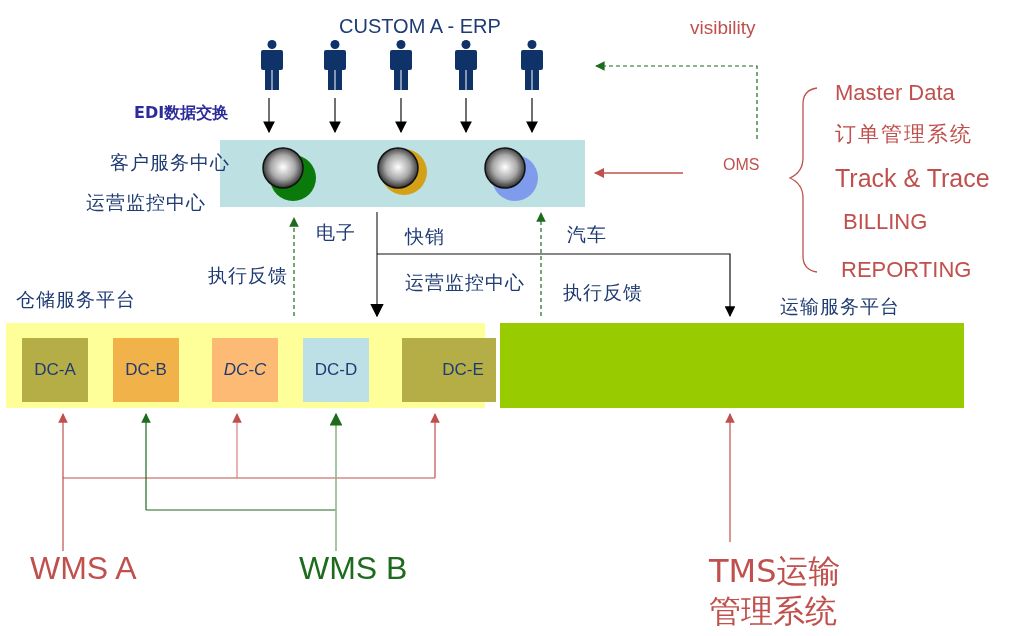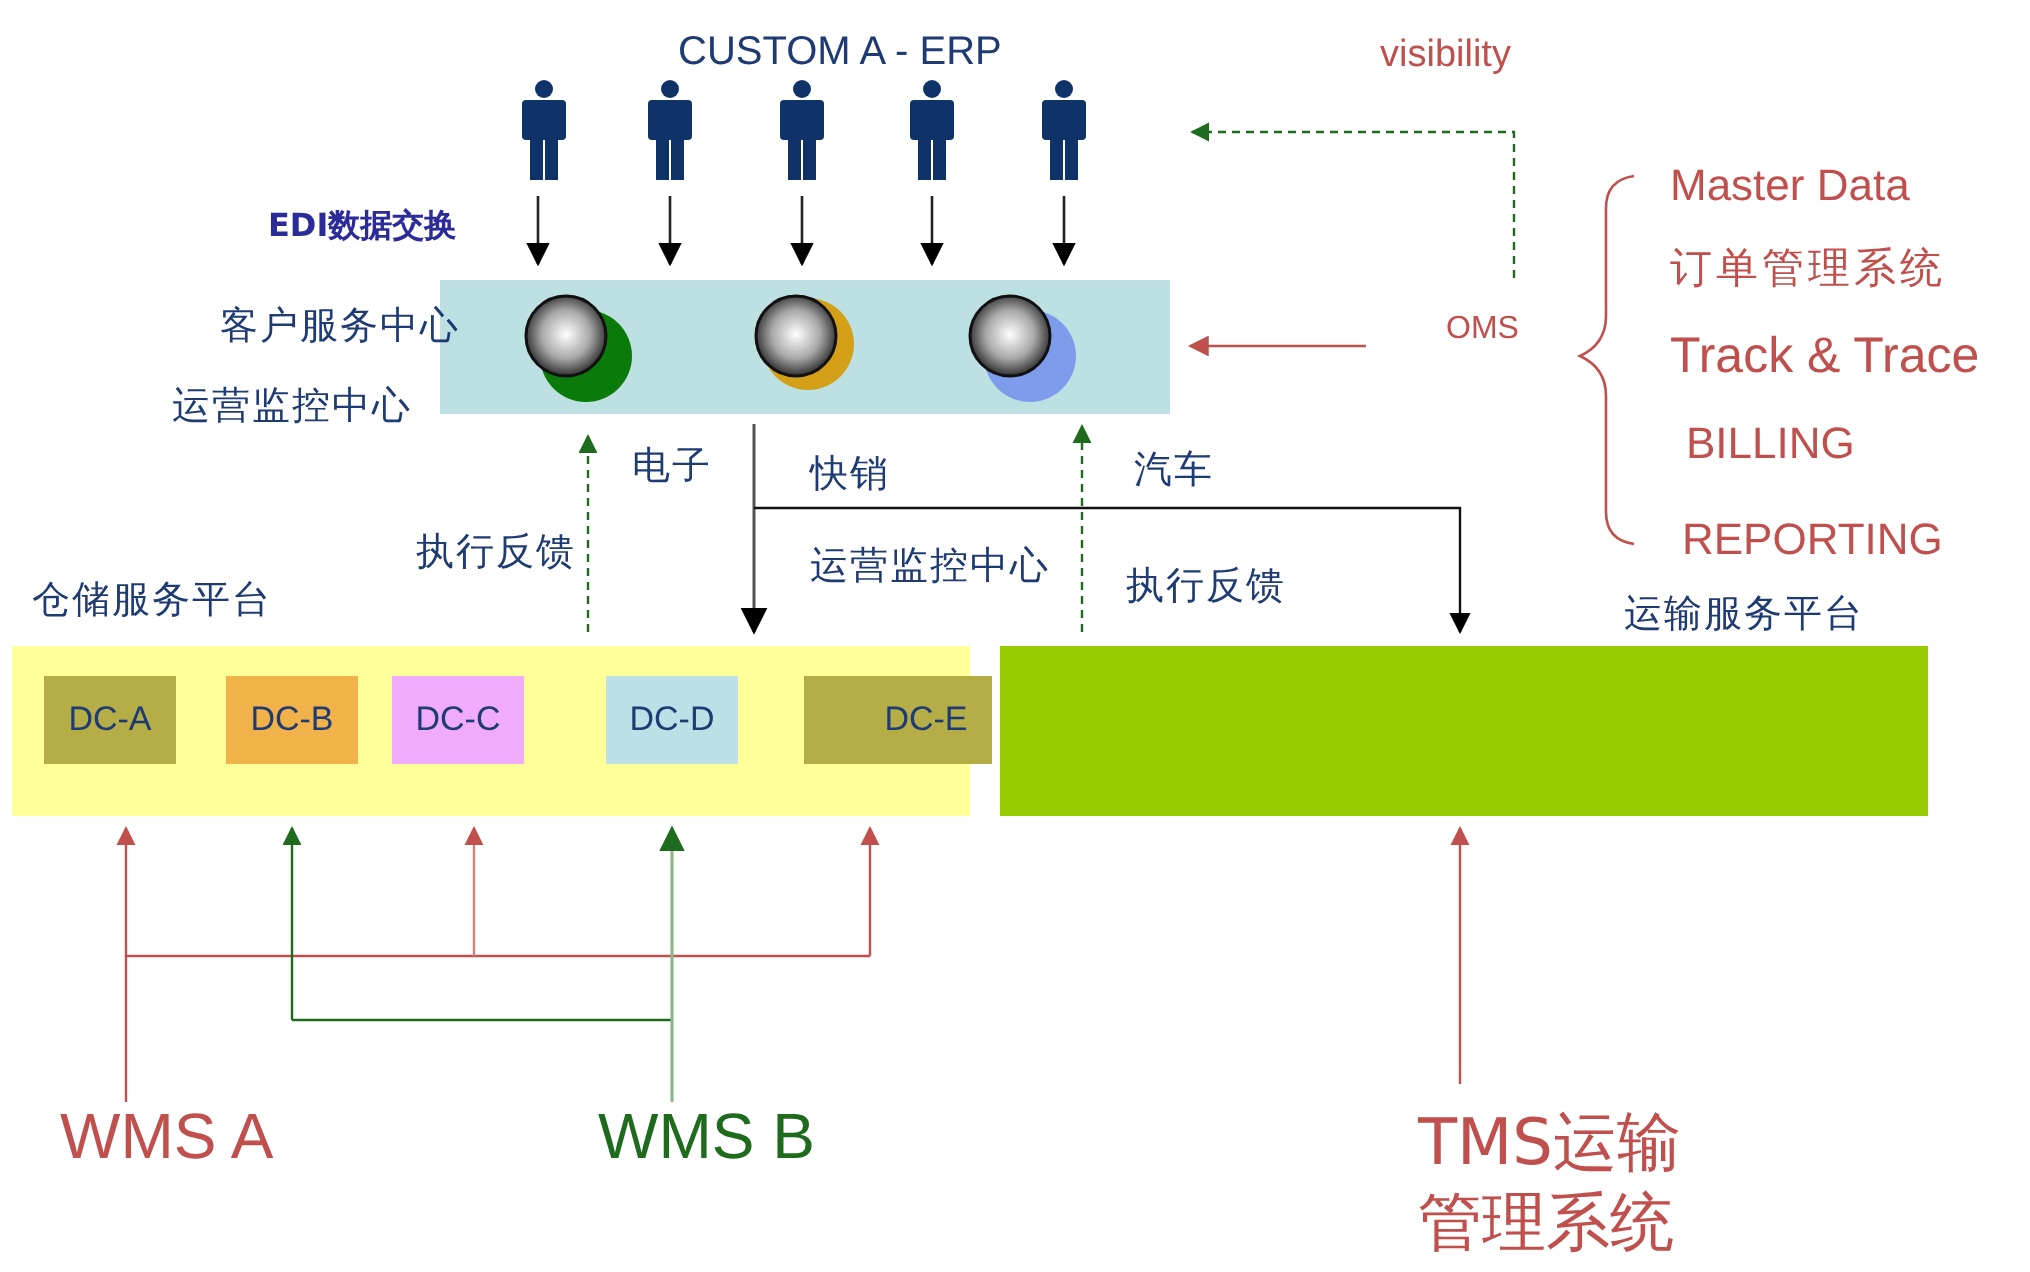--- a/index.html
+++ b/index.html
@@ -5,21 +5,21 @@
   html,body{margin:0;padding:0;background:#fff;}
   #canvas{position:relative;width:1015px;height:636px;overflow:hidden;background:#fff;font-family:"Liberation Sans","DejaVu Sans",sans-serif;}
   .abs{position:absolute;white-space:nowrap;}
   .t-navy{color:#1f3b73;}
   .t-red{color:#c0504d;}
   .t-green{color:#1e6b1e;}
   .lbl{font-size:19px;color:#1f3b73;}
   .cjk{font-family:"DejaVu Sans",sans-serif;letter-spacing:1px;}
   #overlay{position:absolute;left:0;top:0;width:1015px;height:636px;pointer-events:none;}
   .box{position:absolute;}
-  .dc{position:absolute;width:66px;height:44px;display:flex;align-items:center;justify-content:center;font-size:17px;color:#1f3b73;}
+  .dc{position:absolute;width:66px;height:64px;display:flex;align-items:center;justify-content:center;font-size:17px;color:#1f3b73;}
   .person{position:absolute;width:22px;height:50px;}
   .ball{position:absolute;}
 </style>
 </head>
 <body>
 
 <div id="canvas">
 
   <div class="abs t-navy" style="left:339px;top:15px;font-size:20px;">CUSTOM A - ERP</div>
 
@@ -117,32 +117,32 @@
 
   <div class="abs lbl cjk" style="left:16px;top:287px;">仓储服务平台</div>
   <div class="box" style="left:6px;top:323px;width:479px;height:85px;background:#ffff99;"></div>
   <div id="dcs">
       <div class="dc" style="left: 22px; top: 338px; background: rgb(181, 173, 69);">
         <span>DC-A</span>
       </div>
       <div class="dc" style="left: 113px; top: 338px; background: rgb(242, 178, 74);">
         <span>DC-B</span>
       </div>
-      <div class="dc" style="left: 196px; top: 338px; background: #f0abfc;">
+      <div class="dc" style="left: 212px; top: 338px; background: #fdba74; font-style: italic;">
         <span>DC-C</span>
       </div>
       <div class="dc" style="left: 303px; top: 338px; background: rgb(189, 224, 230);">
         <span>DC-D</span>
       </div>
       <div class="dc" style="left: 402px; top: 338px; background: rgb(181, 173, 69); padding-left: 28px;">
         <span>DC-E</span>
       </div>
     </div>
 
-  <div class="abs lbl cjk" style="left:780px;top:294px;margin-left:32px;">运输服务平台</div>
+  <div class="abs lbl cjk" style="left:780px;top:294px;">运输服务平台</div>
   <div class="box" style="left:500px;top:323px;width:464px;height:85px;background:#99cc00;"></div>
 
   <div class="abs t-red" style="left:30px;top:550px;font-size:32px;">WMS A</div>
   <div class="abs t-green" style="left:299px;top:550px;font-size:32px;">WMS B</div>
   <div class="abs t-red cjk" style="left:709px;top:550px;font-size:32px;letter-spacing:0;">TMS运输</div>
   <div class="abs t-red cjk" style="left:709px;top:590px;font-size:32px;letter-spacing:0;">管理系统</div>
 
   <svg id="overlay" viewBox="0 0 1015 636">
     <defs>
       <marker id="ah-black" viewBox="0 0 10 10" refX="9" refY="5" markerWidth="9" markerHeight="9" orient="auto">

